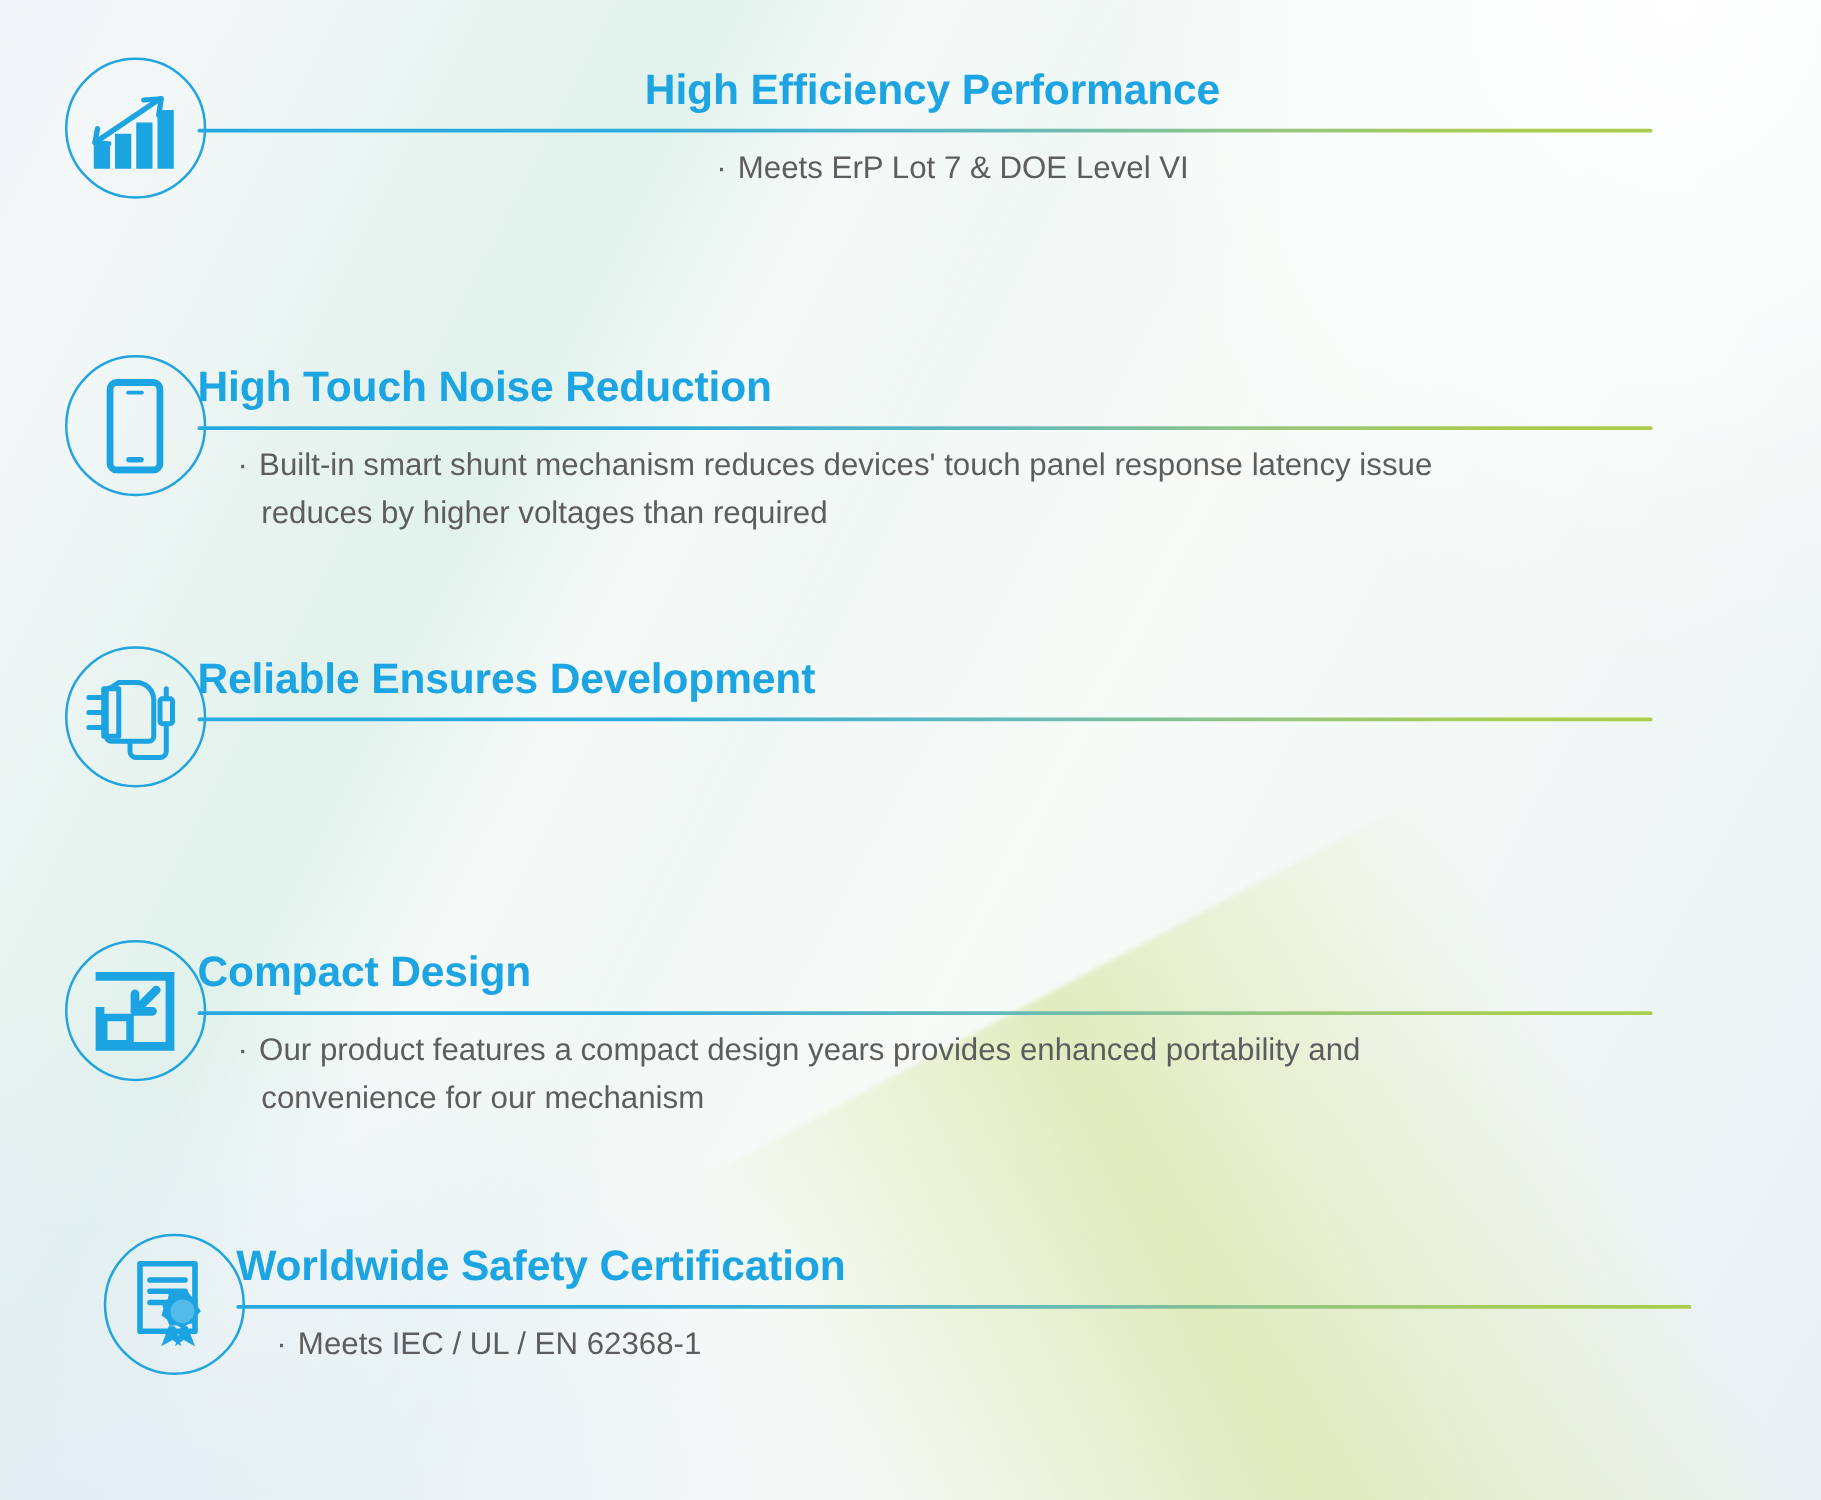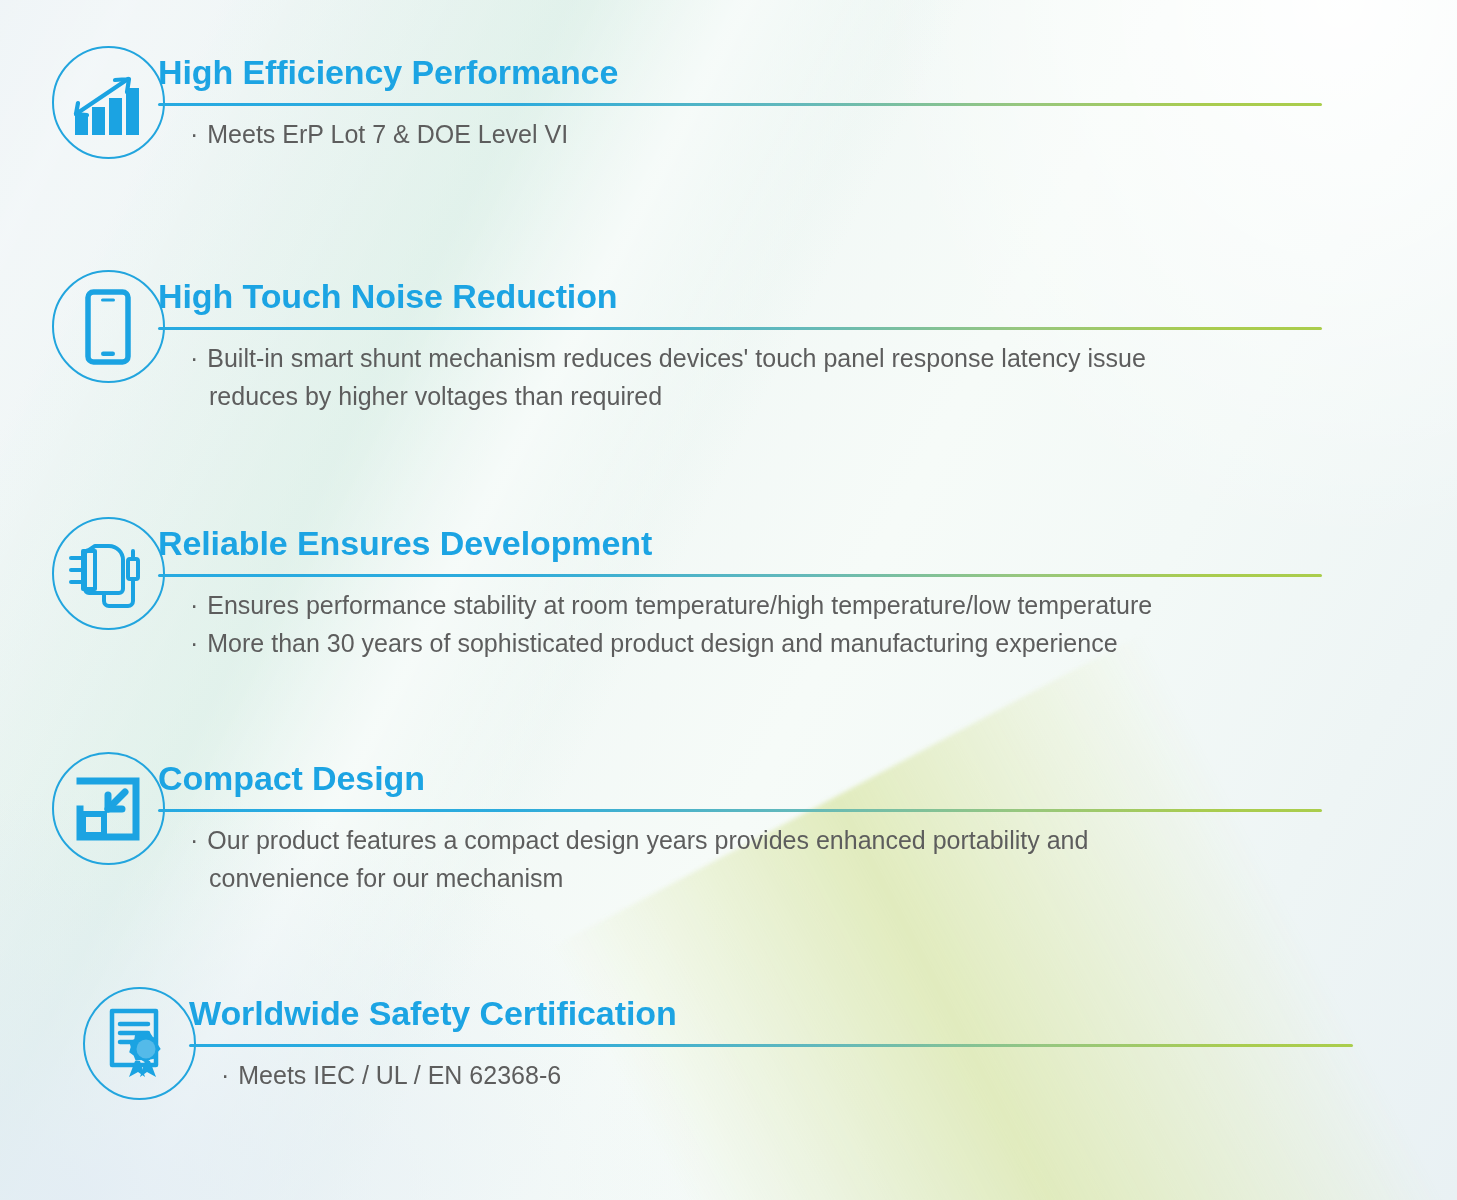--- a/index.html
+++ b/index.html
@@ -99,22 +99,22 @@
     color:#5d5d5d;
     font-size:25px;
     line-height:38px;
     margin-left:32px;
   }
   .bullet-line{white-space:nowrap;}
   .bullet-line .dot{letter-spacing:2px;}
   .bullet-cont{padding-left:19px;white-space:nowrap;}
 
   
-  #feature-0{top:46px;}
-  #feature-1{top:270px;}
+  #feature-0{top:46px;text-align:center;}
+  #feature-1{top:284px;}
   #feature-2{top:517px;}
   #feature-3{top:752px;}
   #feature-4{top:987px;padding-left:31px;}
 </style>
 </head>
 <body>
 
 <div id="bg-base"></div>
 <div id="bg-diag-1"></div>
 <div id="bg-diag-2"></div>
@@ -192,30 +192,20 @@
           <path d="M35 55 v8 a5 5 0 0 0 5 5 h19 a5 5 0 0 0 5 -5 v-22"></path>
 
           <rect x="59" y="21" width="10" height="20" rx="2"></rect>
           <path d="M64 13 v8"></path>
         </svg>
       </div>
     </div>
     <div class="text-wrap">
       <div class="feature-title">Reliable Ensures Development</div>
       <div class="divider"></div>
-      <div class="bullets">
-        <div class="bullet-line">
-          <span class="dot">·</span>
-          <span>Ensures performance stability at room temperature/high temperature/low temperature</span>
-        </div>
-        <div class="bullet-line">
-          <span class="dot">·</span>
-          <span>More than 30 years of sophisticated product  design and manufacturing experience</span>
-        </div>
-      </div>
     </div>
   </div>
 
   <div class="feature" id="feature-3">
     <div class="icon-wrap">
       <div class="icon-circle">
         <svg width="66" height="66" viewBox="0 0 66 66" fill="none">
 
           <path d="M5 5 h56 v56 h-56 v-28" stroke="#1ba3e2" stroke-width="7" stroke-linecap="square"></path>
 
@@ -256,19 +246,19 @@
           <circle cx="41" cy="42" r="9.5" fill="#ffffff" opacity=".25"></circle>
         </svg>
       </div>
     </div>
     <div class="text-wrap">
       <div class="feature-title">Worldwide Safety Certification</div>
       <div class="divider"></div>
       <div class="bullets">
         <div class="bullet-line">
           <span class="dot">·</span>
-          <span>Meets IEC / UL / EN 62368-6</span>
+          <span>Meets IEC / UL / EN 62368-1</span>
         </div>
       </div>
     </div>
   </div>
 
 </div>
 
 </body></html>

